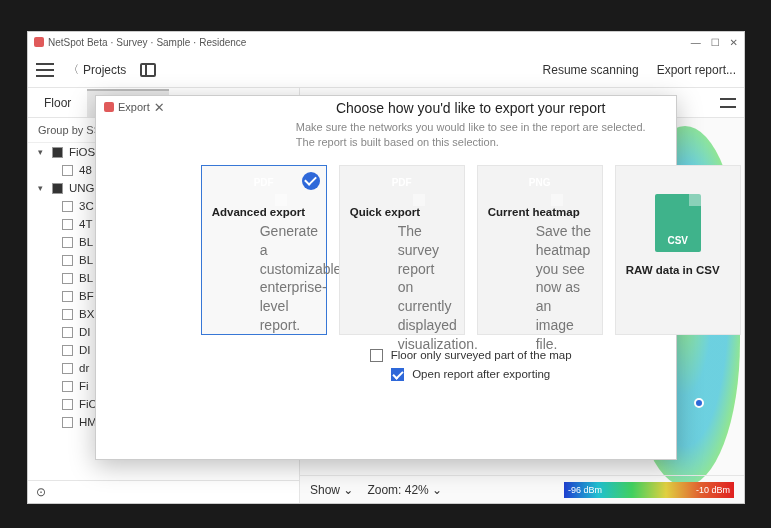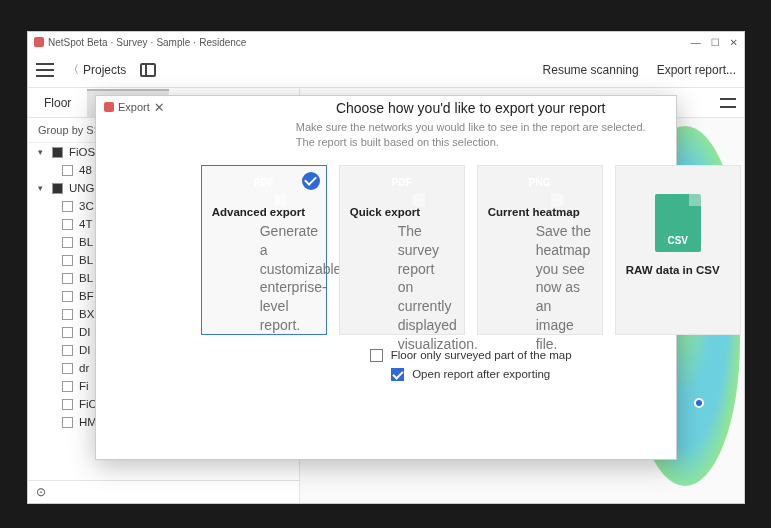--- a/index.html
+++ b/index.html
@@ -211,20 +211,28 @@
           </div>
         </div>
       <div class="sidebar-footer"><span>⊙</span></div>
     </div>
     <div class="canvas">
       <div class="heatmap"></div>
       <div class="ap" style="right:38px; top:60px;"></div>
       <div class="ap" style="right:20px; top:120px;"></div>
       <div class="ap" style="right:22px; top:200px;"></div>
       <div class="ap" style="right:40px; top:280px;"></div>
+      <div class="bottombar" style="position:absolute; left:0; right:0; bottom:0;">
+        <span><span>Show</span> ⌄</span>
+        <span><span>Zoom: 42%</span> ⌄</span>
+        <div class="gradient-bar">
+          <span>-96 dBm</span>
+          <span>-10 dBm</span>
+        </div>
+      </div>
     </div>
   </div>
 </div>
 
 <div class="modal">
   <div class="modal-title">
     <div class="tb-icon2"></div>
     <span>Export</span>
     <span class="modal-close">✕</span>
   </div>

